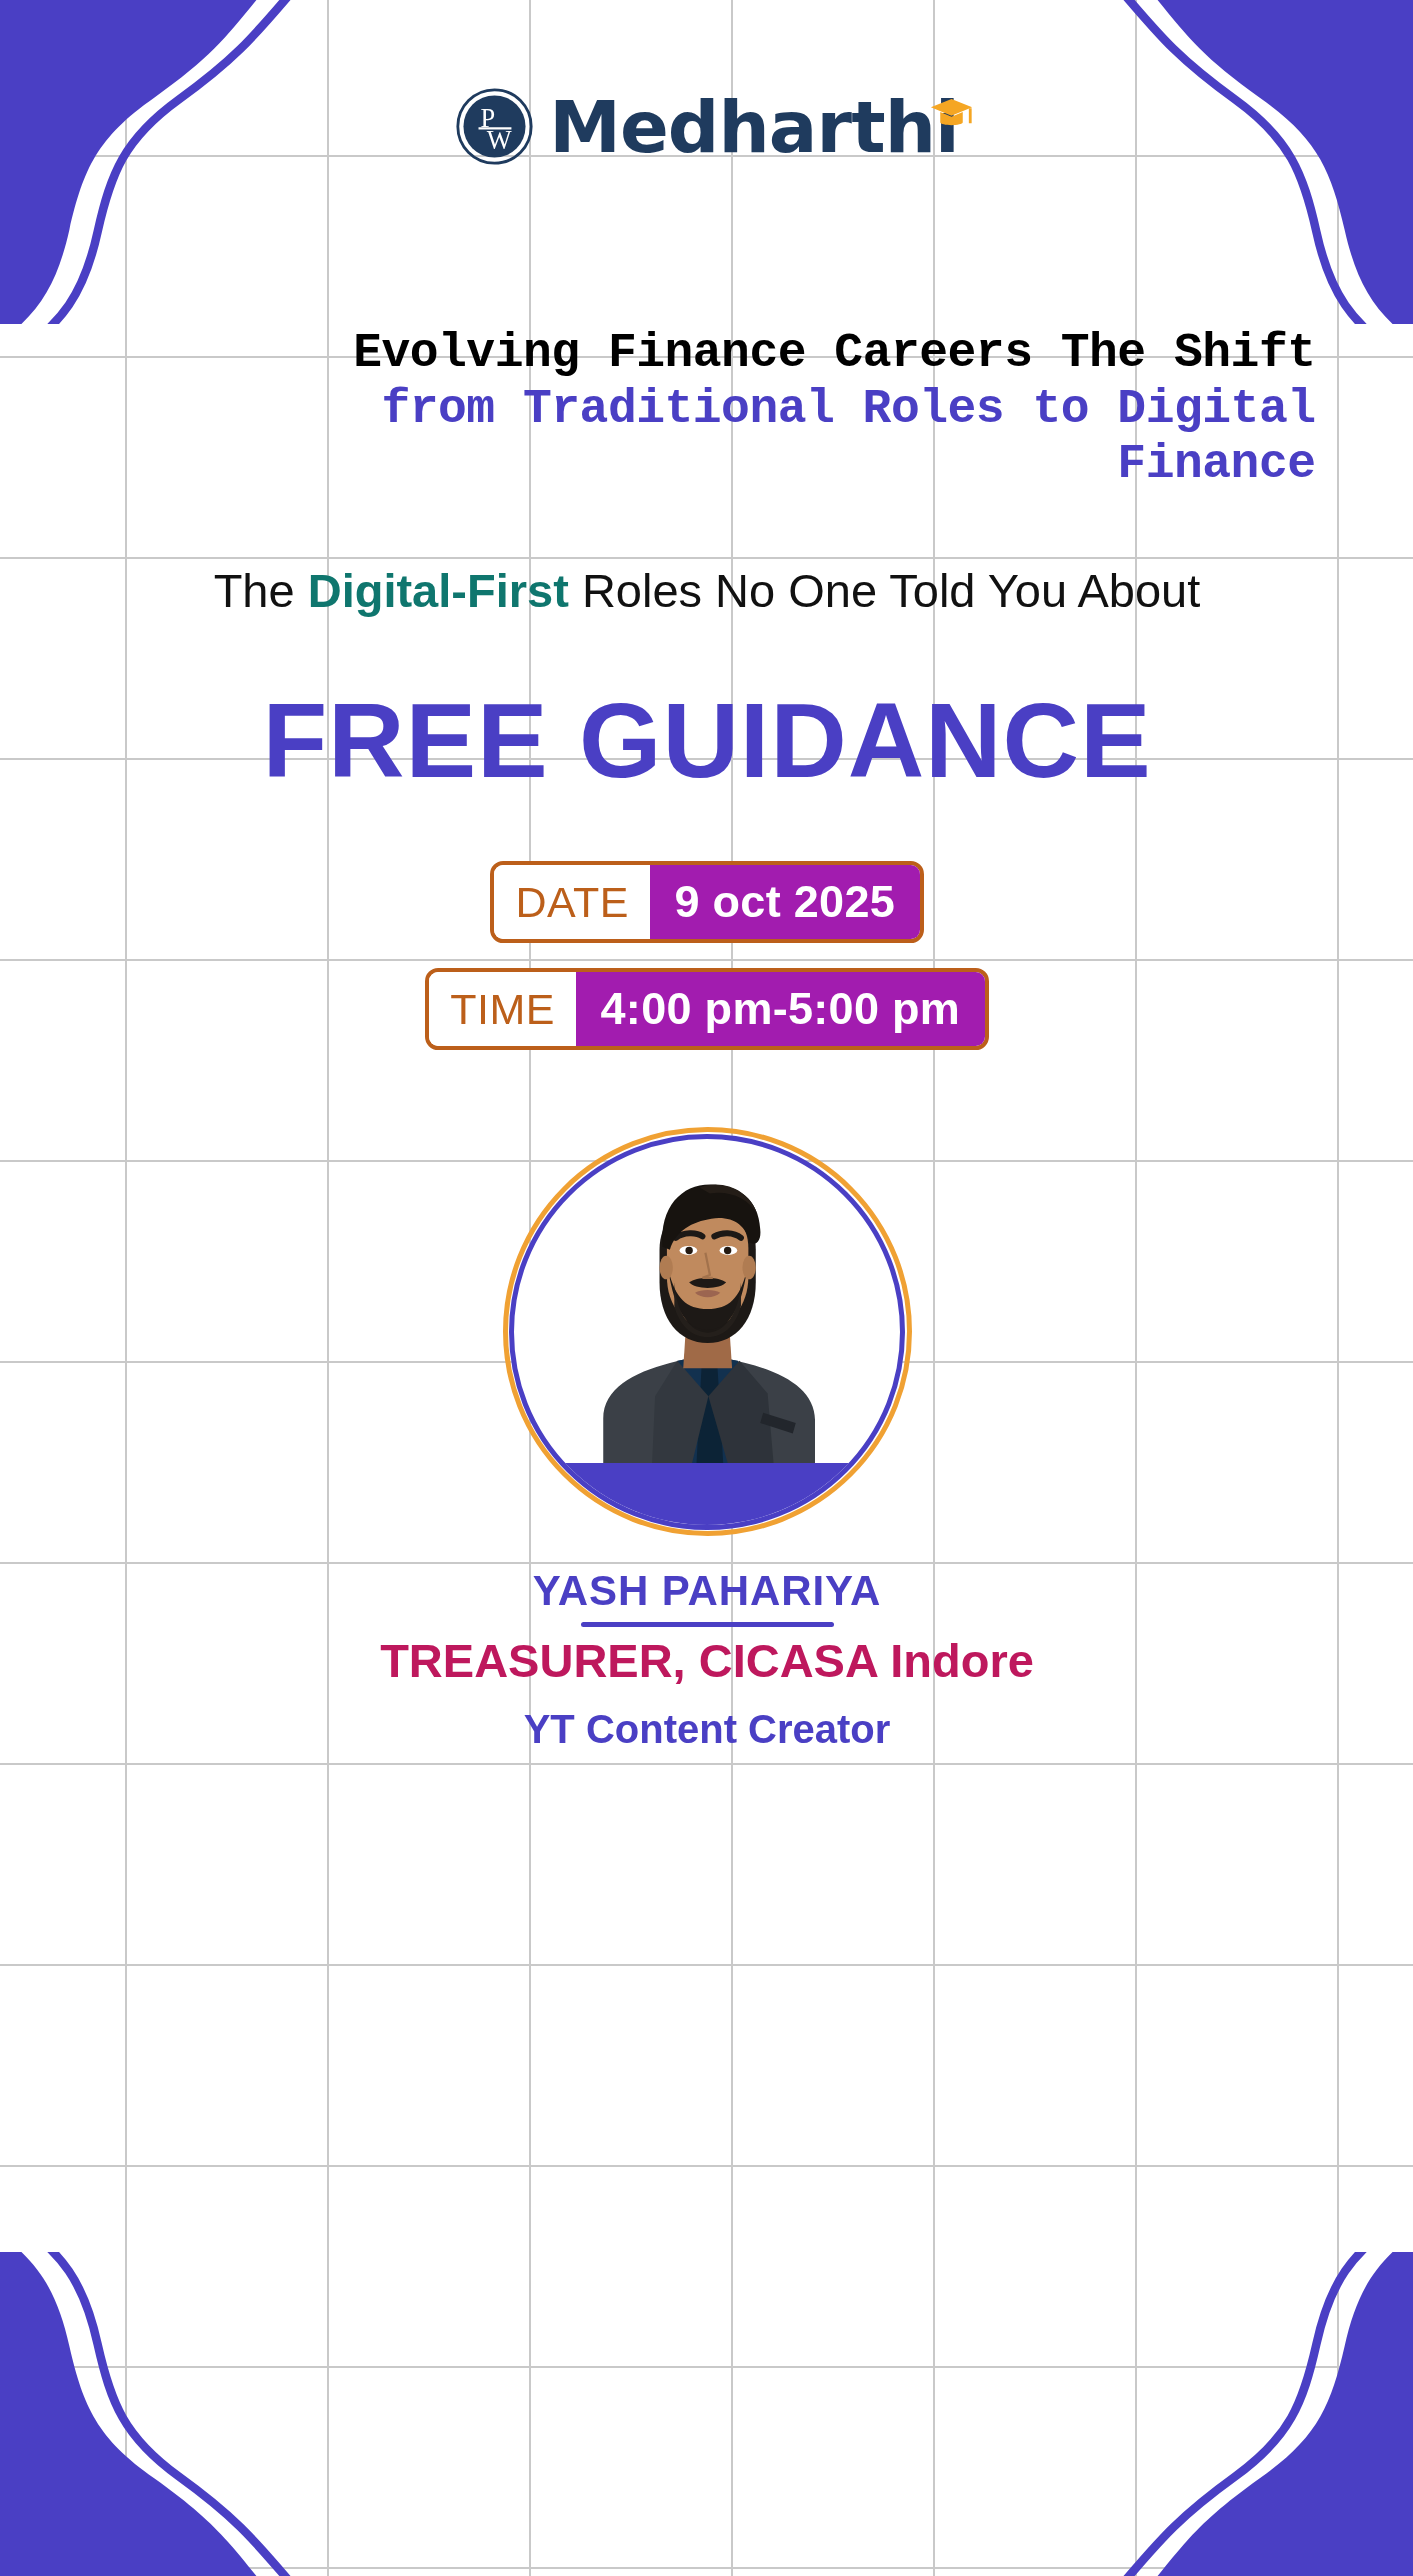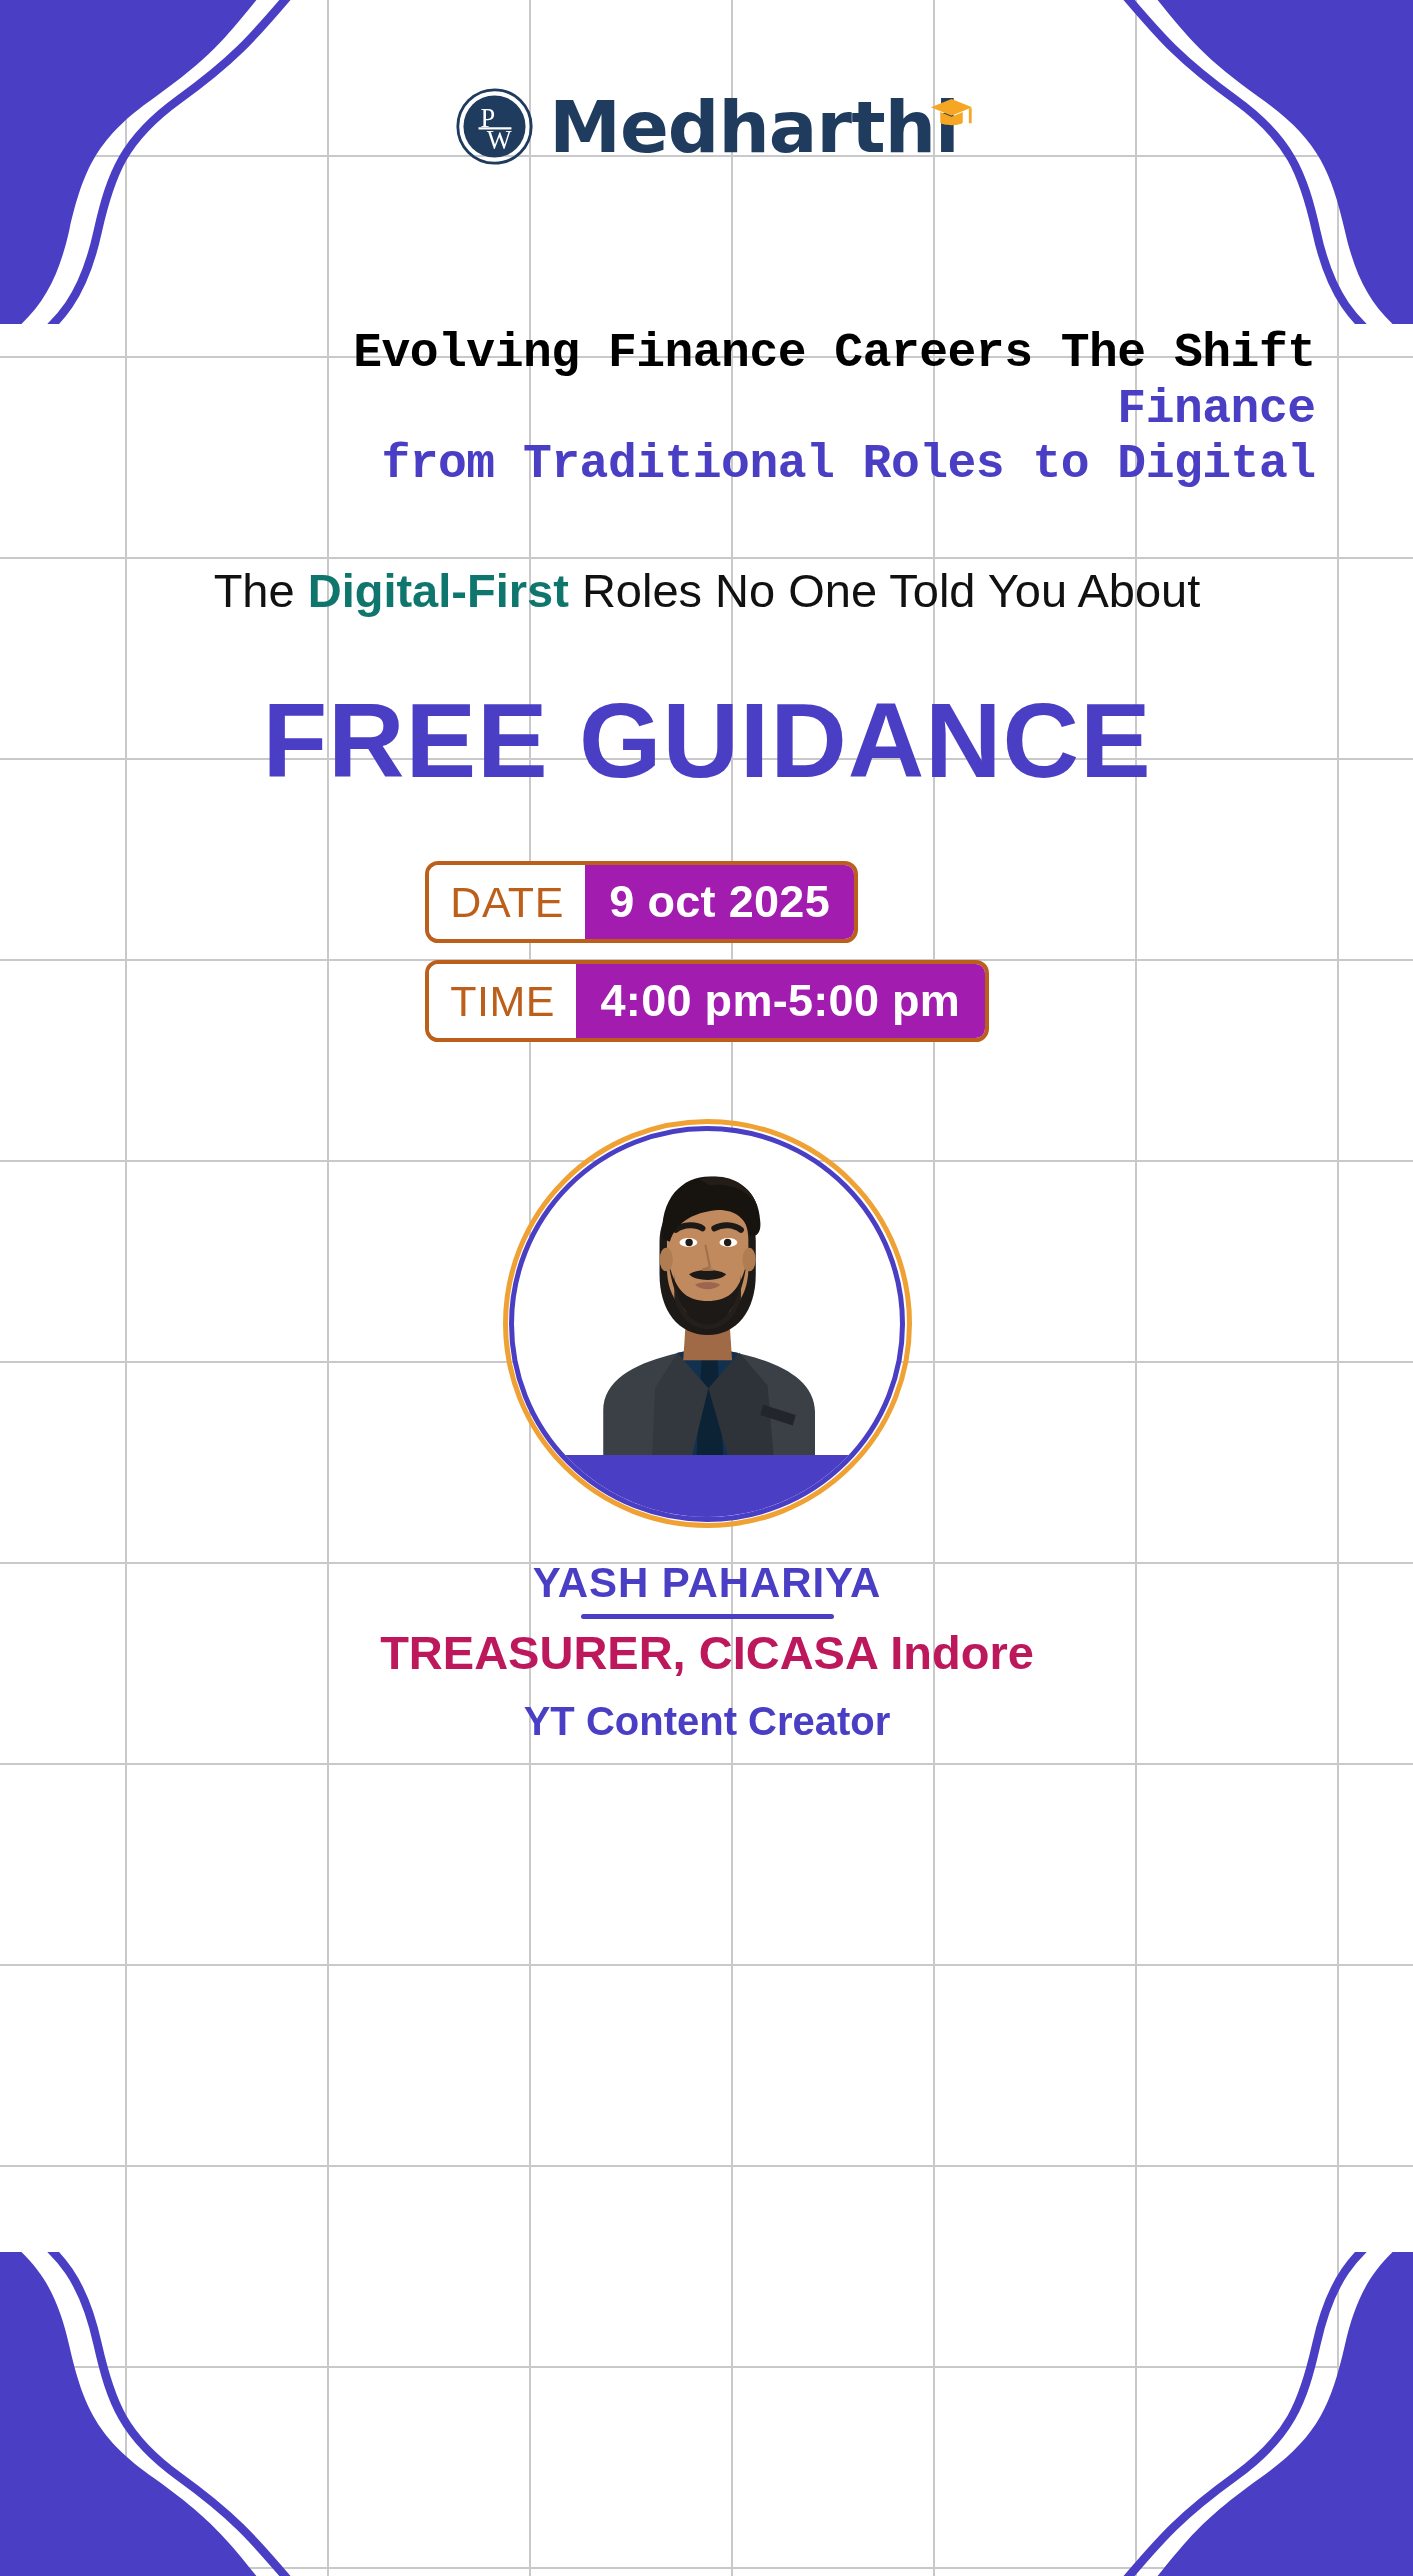--- a/index.html
+++ b/index.html
@@ -117,22 +117,22 @@
     letter-spacing: 0.9px;
     line-height: 1;
     text-align: center;
   }
 
   
   .badges {
     margin-top: 68px;
     display: flex;
     flex-direction: column;
-    align-items: flex-start;
-    gap: 17px;
+    align-items: center;
+    gap: 25px;
   }
   .badge {
     display: flex;
     align-items: stretch;
     border: 4.7px solid #bc5f1a;
     border-radius: 13.2px;
     overflow: hidden;
     height: 74px;
   }
   .badge-label {
@@ -277,22 +277,22 @@
             <path d="M 2 11 L 24 2 L 46 11 L 24 20 Z" fill="#f5a623"></path>
             <path d="M 12 16 L 12 27 C 12 31 36 31 36 27 L 36 16 L 24 21 Z" fill="#f5a623"></path>
             <path d="M 44 12 L 44 28" stroke="#f5a623" stroke-width="3" fill="none"></path>
           </svg>
         </span>
       </span>
     </div>
 
     <div class="headline">
       <div>Evolving Finance Careers The Shift</div>
+      <div class="accent">from Traditional Roles to Digital</div>
       <div class="accent">Finance</div>
-      <div class="accent">from Traditional Roles to Digital</div>
     </div>
 
     <div class="subtitle">
       <span>The </span><span class="hl">Digital-First</span><span> Roles No One Told You About</span>
     </div>
 
     <div class="big-title">FREE GUIDANCE</div>
 
     <div class="badges">
       <div class="badge">

